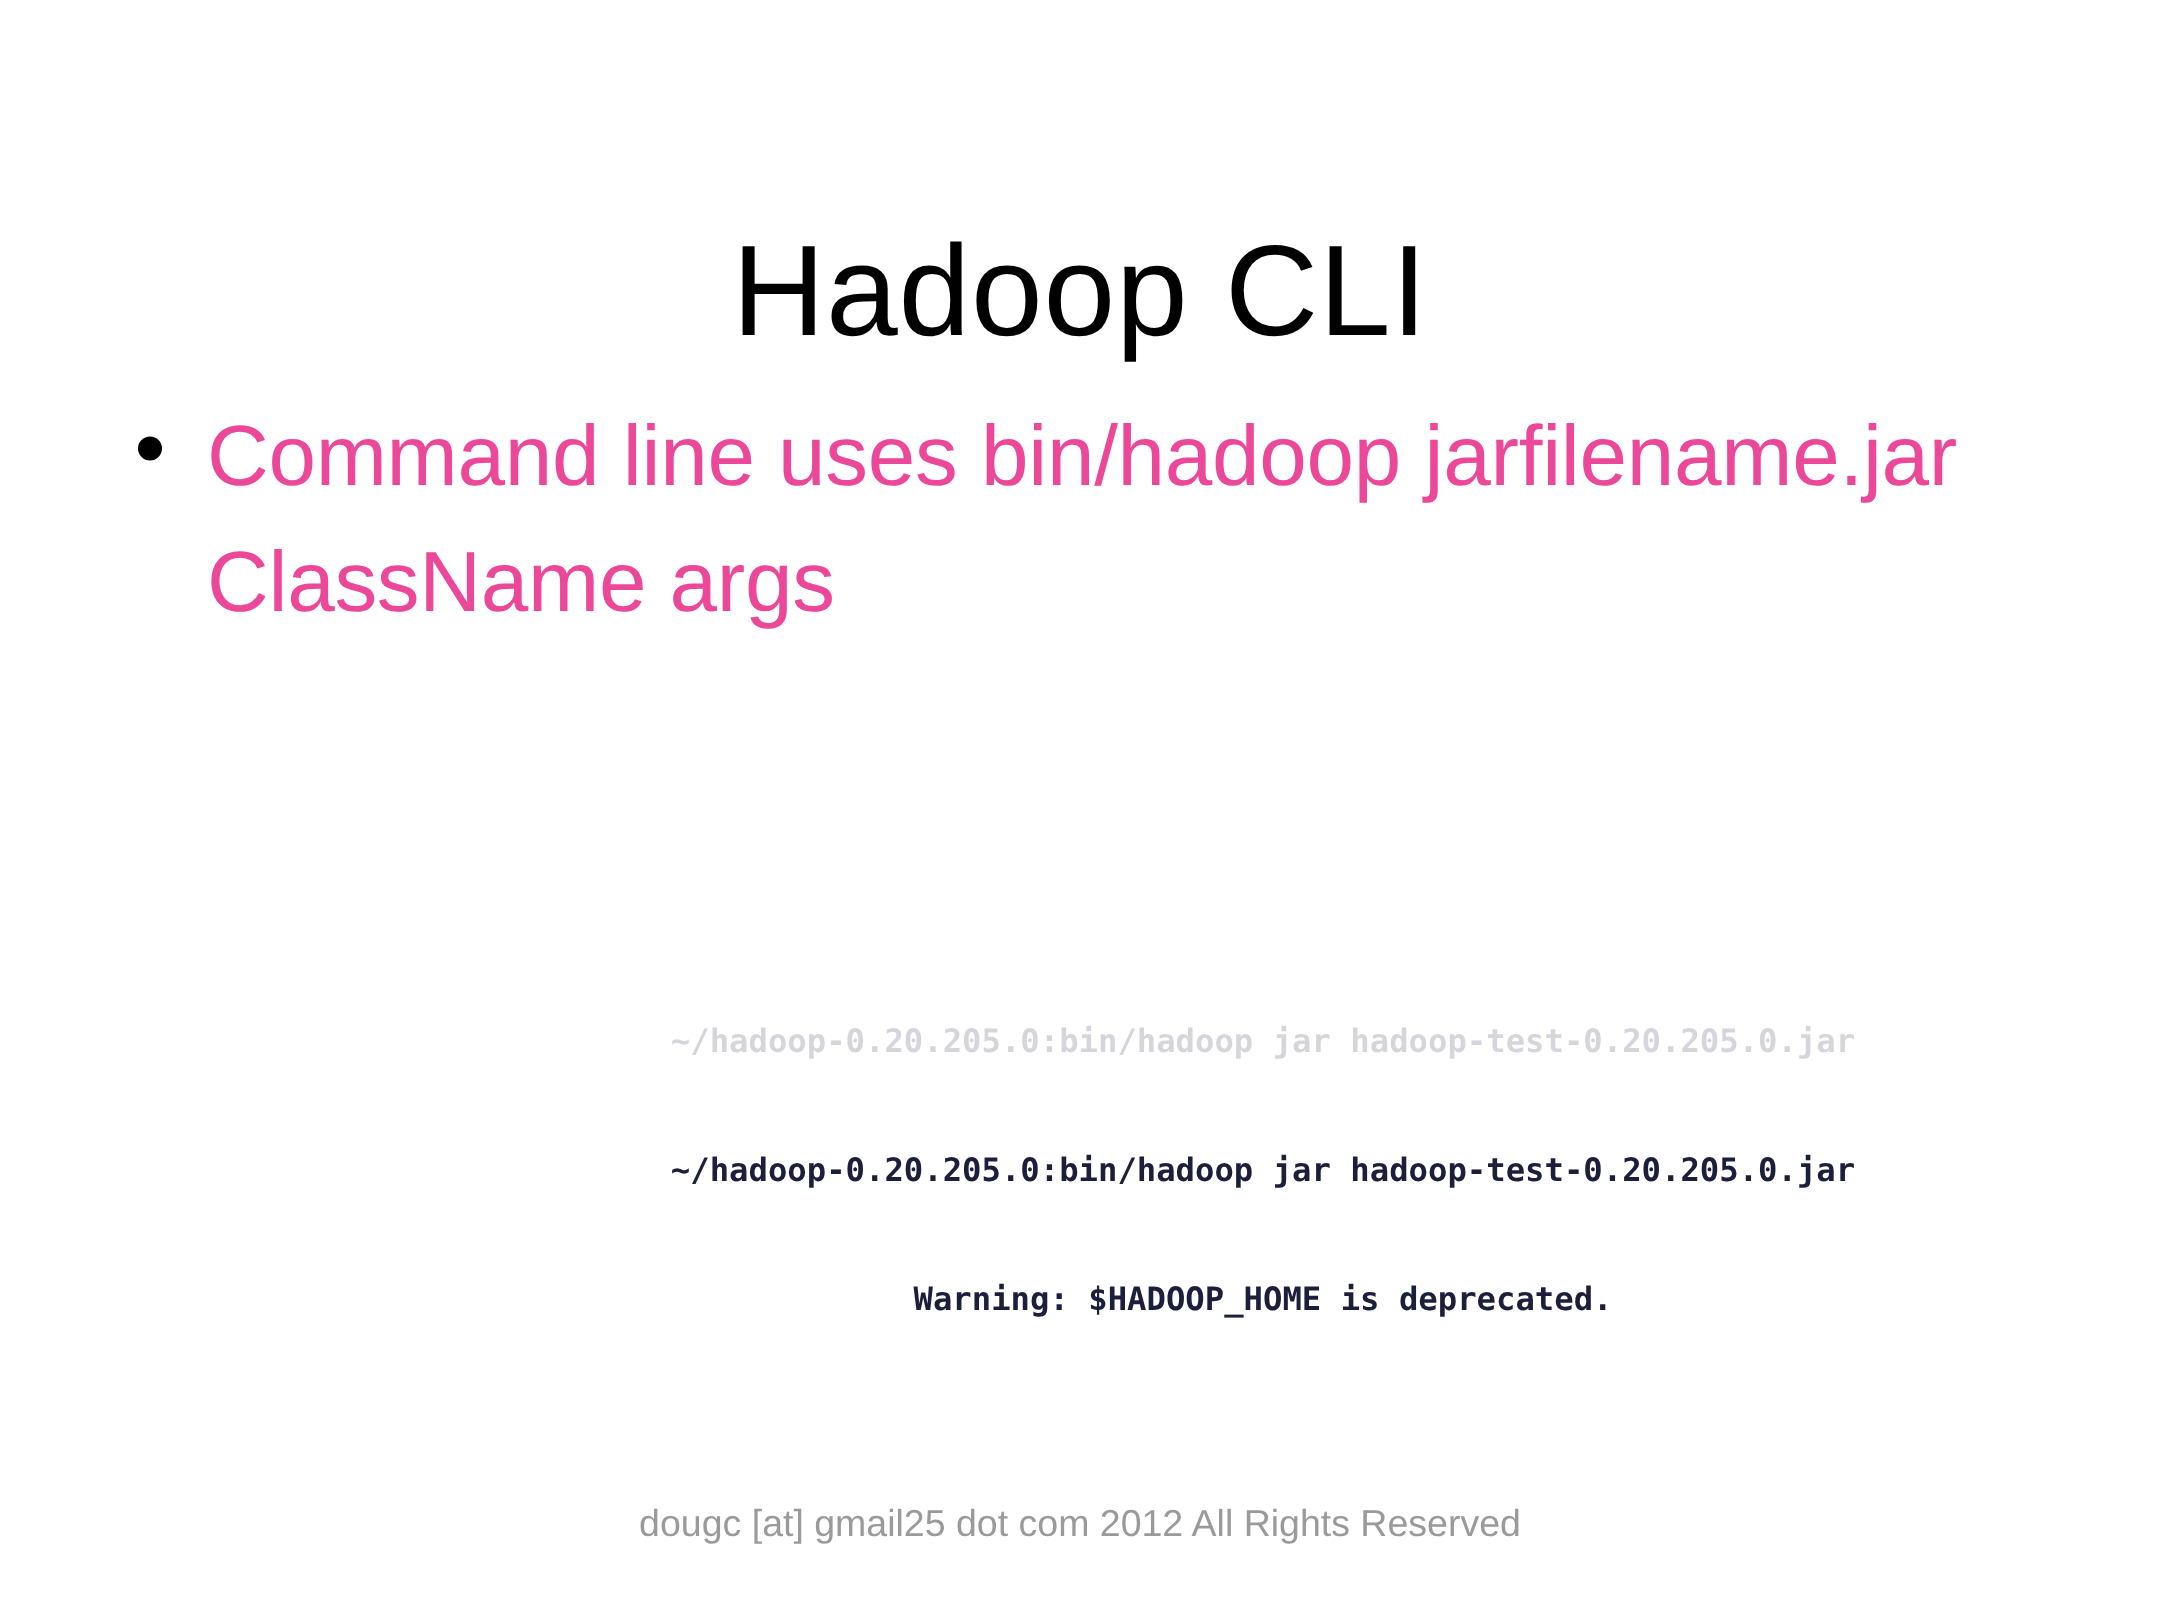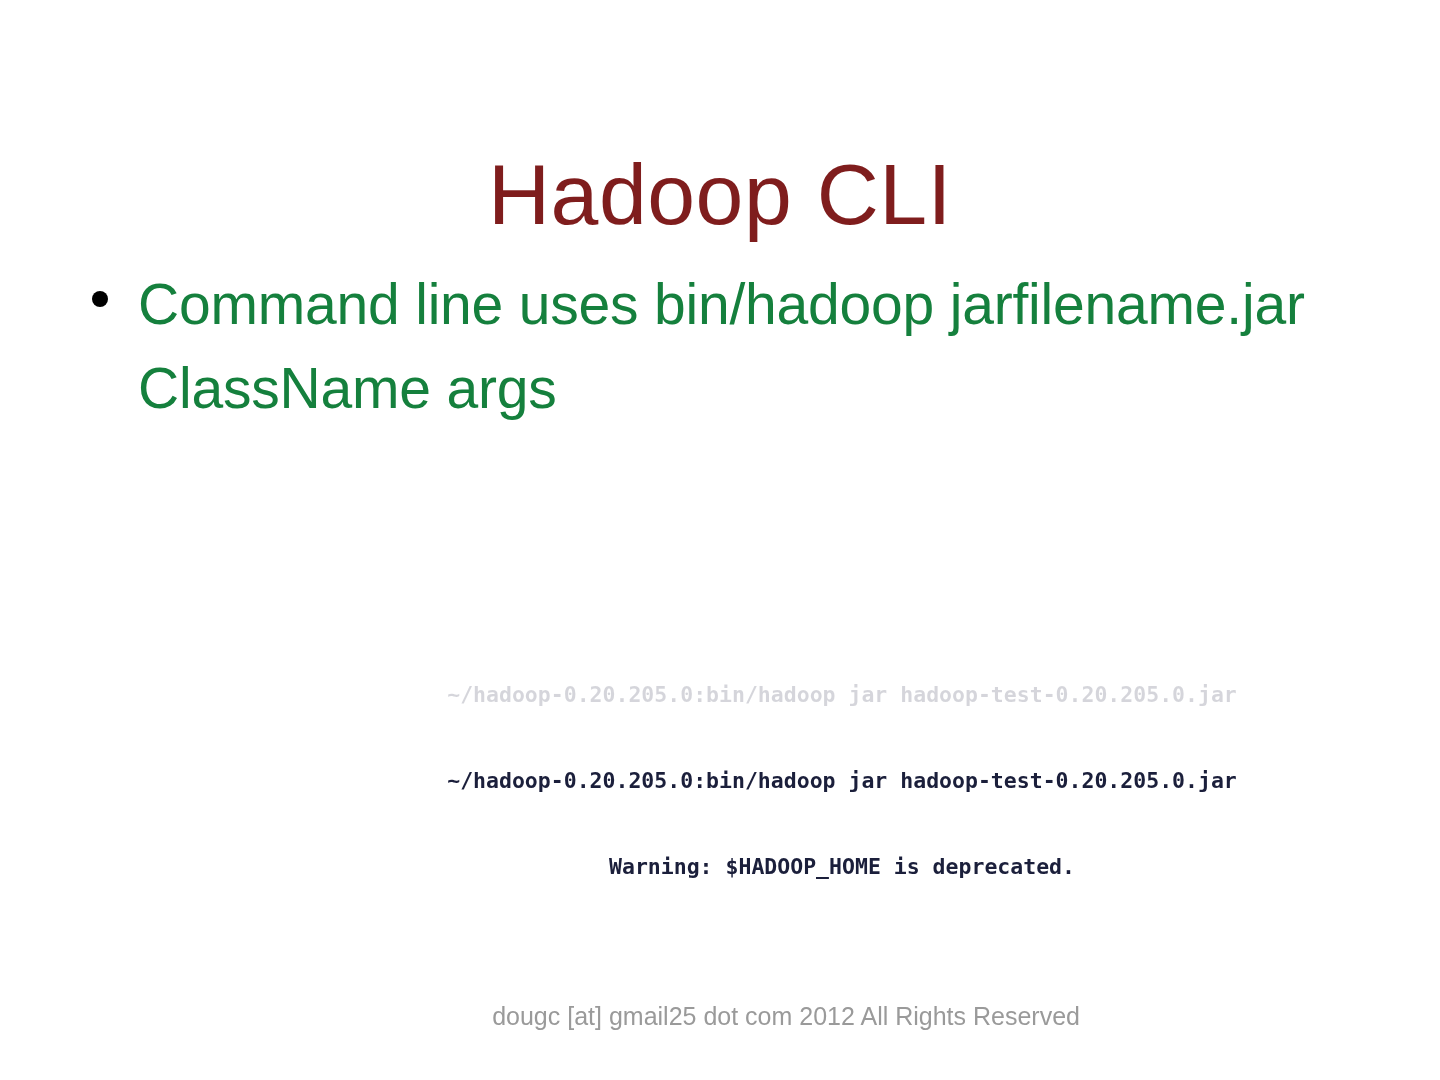--- a/index.html
+++ b/index.html
@@ -27,39 +27,39 @@
   .slide-title {
     position: absolute;
     top: 86px;
     left: 0;
     width: 1440px;
     text-align: center;
     font-size: 86px;
     line-height: 100px;
     font-weight: 400;
     letter-spacing: 0.5px;
-    color: #7f1d1d;
+    color: #000000;
     white-space: nowrap;
   }
 
   
   .bullet-list {
     position: absolute;
     top: 262px;
     left: 70px;
     width: 1320px;
   }
   .bullet-item {
     position: relative;
     padding-left: 68px;
     margin-bottom: 12px;
     font-size: 57px;
     line-height: 84px;
     font-weight: 400;
-    color: #15803d;
+    color: #ec4899;
     letter-spacing: -0.2px;
   }
   .bullet-marker {
     position: absolute;
     left: 22px;
     top: 29px;
     width: 16px;
     height: 16px;
     border-radius: 50%;
     background: #000000;
@@ -100,21 +100,21 @@
   .term-line.clipped-top {
     opacity: 0.18;
   }
 
   
   .slide-footer {
     position: absolute;
     left: 360px;
     top: 1000px;
     width: 720px;
-    text-align: right;
+    text-align: center;
     font-size: 25px;
     line-height: 33px;
     color: #9a9a9a;
     font-weight: 400;
   }
 </style>
 </head>
 <body>
 
 <div class="slide">

